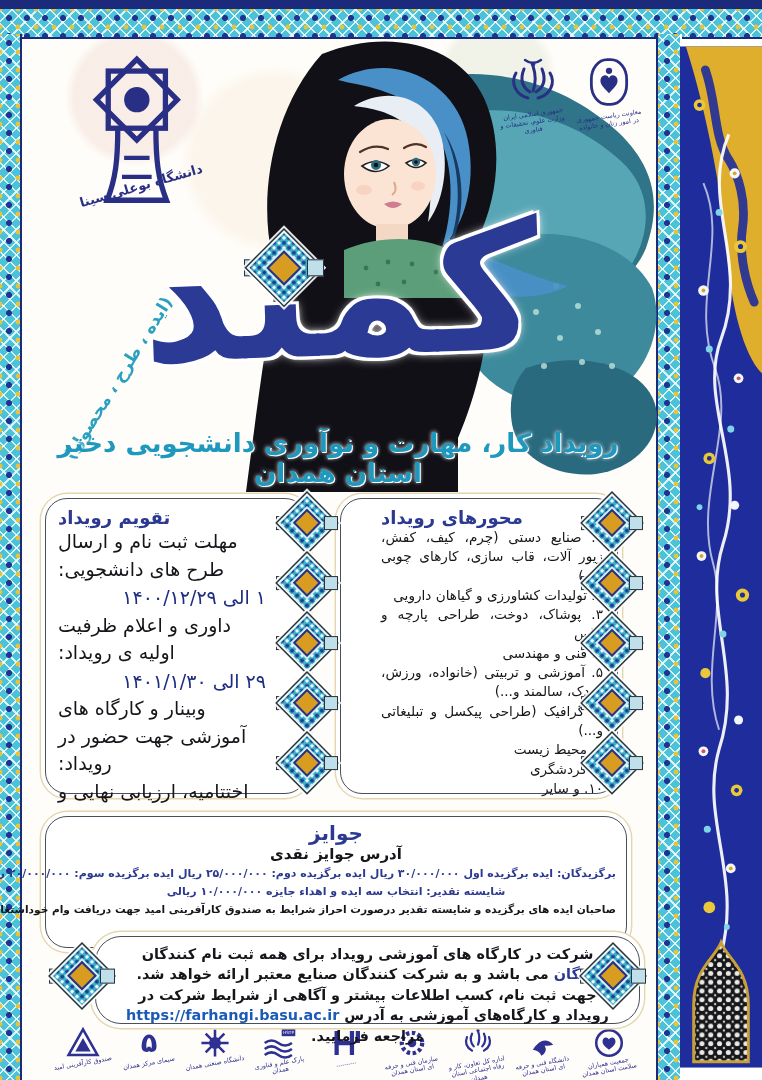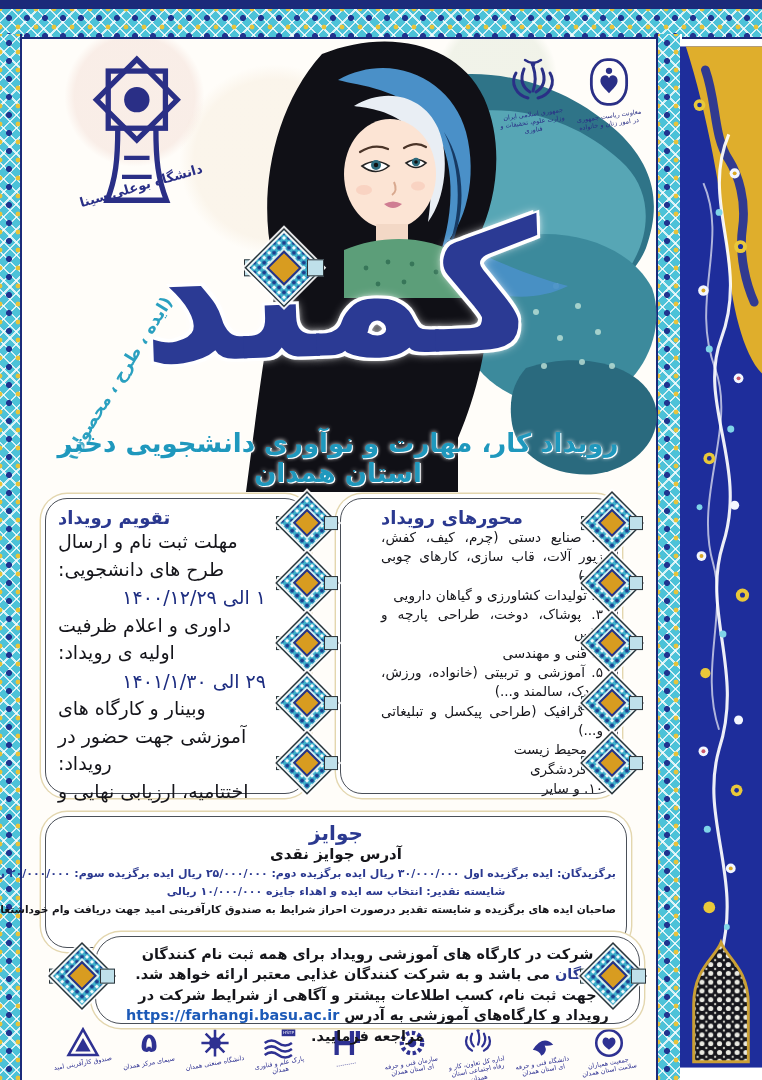--- a/index.html
+++ b/index.html
@@ -320,21 +320,21 @@
   <div class="box box-prizes">
     <div class="prize-h">جوایز</div>
     <div class="prize-sub">آدرس جوایز نقدی</div>
     <div class="prize-blue">برگزیدگان: ایده برگزیده اول ۳۰/۰۰۰/۰۰۰ ریال   ایده برگزیده دوم: ۲۵/۰۰۰/۰۰۰ ریال   ایده برگزیده سوم: ۲۰/۰۰۰/۰۰۰ ریال</div>
     <div class="prize-blue">شایسته تقدیر: انتخاب سه ایده و اهداء جایزه ۱۰/۰۰۰/۰۰۰ ریالی</div>
     <div class="prize-black">صاحبان ایده های برگزیده و شایسته تقدیر درصورت احراز شرایط به صندوق کارآفرینی امید جهت دریافت وام خوداشتغالی معرفی خواهند شد.</div>
   </div>
 
   <div class="box box-reg">
     <div class="reg-line" dir="rtl">
-      <span>شرکت در کارگاه های آموزشی رویداد برای همه ثبت نام کنندگان </span><span class="reg-hl">رایگان</span><span> می باشد و به شرکت کنندگان غذایی معتبر ارائه خواهد شد.</span>
+      <span>شرکت در کارگاه های آموزشی رویداد برای همه ثبت نام کنندگان </span><span class="reg-hl">رایگان</span><span> می باشد و به شرکت کنندگان صنایع معتبر ارائه خواهد شد.</span>
     </div>
     <div class="reg-line" dir="rtl">
       <span>جهت ثبت نام، کسب اطلاعات بیشتر و آگاهی از شرایط شرکت در رویداد و کارگاه‌های آموزشی به آدرس </span><span class="reg-url">https://farhangi.basu.ac.ir</span><span> مراجعه فرمایید.</span>
     </div>
   </div>
   <div class="tile" style="left:53px;top:947px;width:58px;height:58px;">
       <span class="sq"></span>
       <span class="core"></span>
     </div>
   <div class="tile" style="left:584px;top:947px;width:58px;height:58px;">

